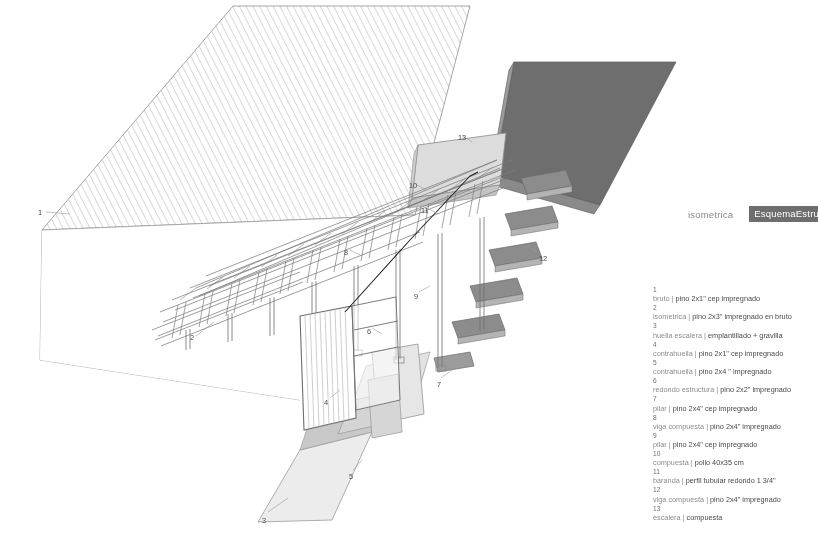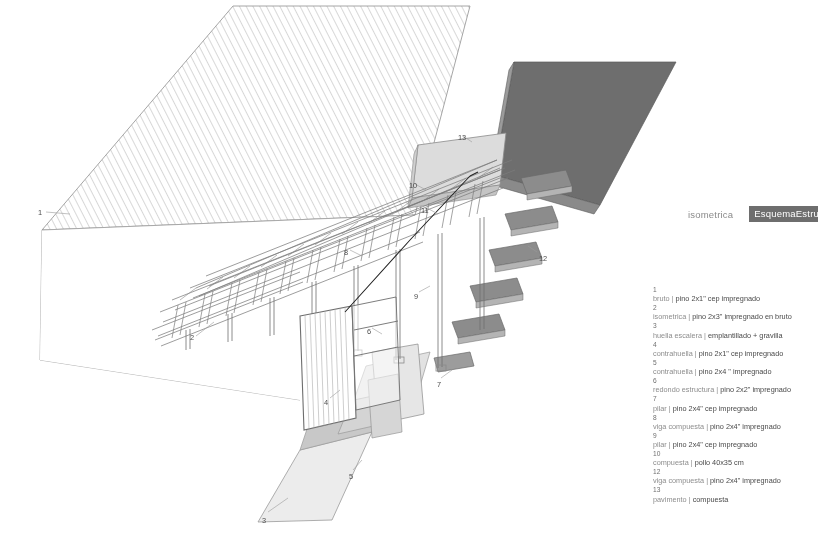--- a/index.html
+++ b/index.html
@@ -329,22 +329,26 @@
     </div>
     <div class="legend-item">
       <span class="legend-num">9</span>
       <span class="legend-text"><span>pilar</span> | <span class="bold">pino 2x4" cep impregnado</span></span>
     </div>
     <div class="legend-item">
       <span class="legend-num">10</span>
       <span class="legend-text"><span>compuesta</span> | <span class="bold">pollo 40x35 cm</span></span>
     </div>
     <div class="legend-item">
+      <span class="legend-num">11</span>
+      <span class="legend-text"><span>baranda</span> | <span class="bold">perfil tubular redondo 1 3/4"</span></span>
+    </div>
+    <div class="legend-item">
       <span class="legend-num">12</span>
       <span class="legend-text"><span>viga compuesta</span> | <span class="bold">pino 2x4" impregnado</span></span>
     </div>
     <div class="legend-item">
       <span class="legend-num">13</span>
-      <span class="legend-text"><span>pavimento</span> | <span class="bold">compuesta</span></span>
+      <span class="legend-text"><span>escalera</span> | <span class="bold">compuesta</span></span>
     </div>
   </div>
 
 </div>
 
 </body></html>

